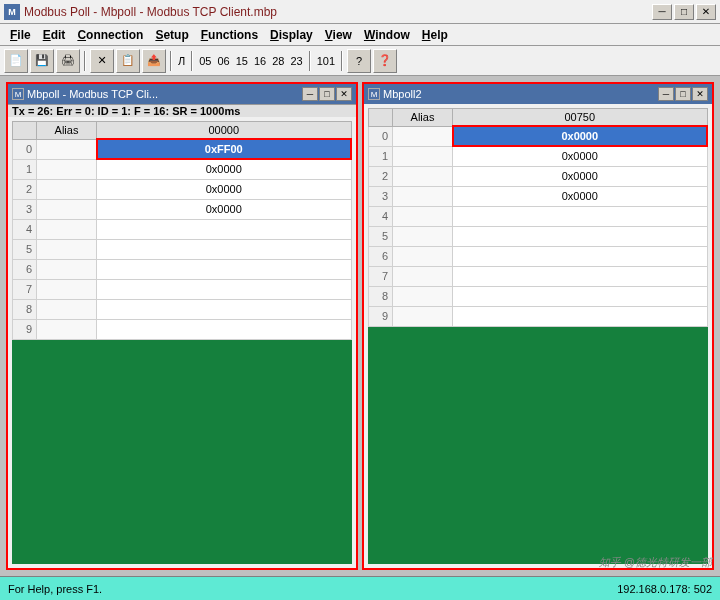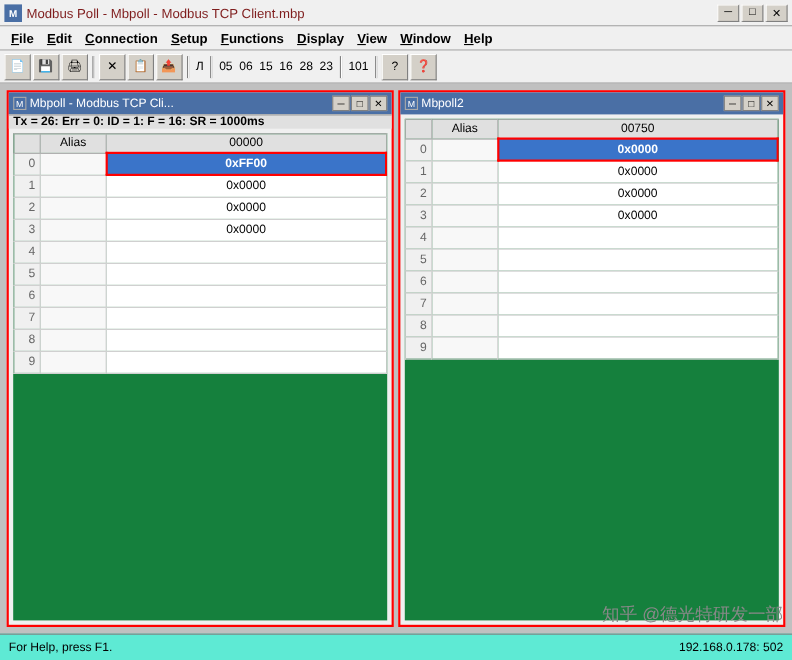--- a/index.html
+++ b/index.html
@@ -237,22 +237,23 @@
       display: flex;
       align-items: center;
       justify-content: space-between;
       padding: 0 8px;
       font-size: 11px;
     }
     .watermark {
       position: absolute;
       bottom: 30px;
       right: 8px;
-      font-size: 16px;
+      font-size: 11px;
       color: #888;
+      font-style: italic;
       margin-top: 48px;
     }
   </style>
 </head>
 <body>
 
 <div class="title-bar">
   <div class="title-bar-left">
     <div class="title-bar-icon">M</div>
     <span class="title-bar-title">Modbus Poll - Mbpoll - Modbus TCP Client.mbp</span>

